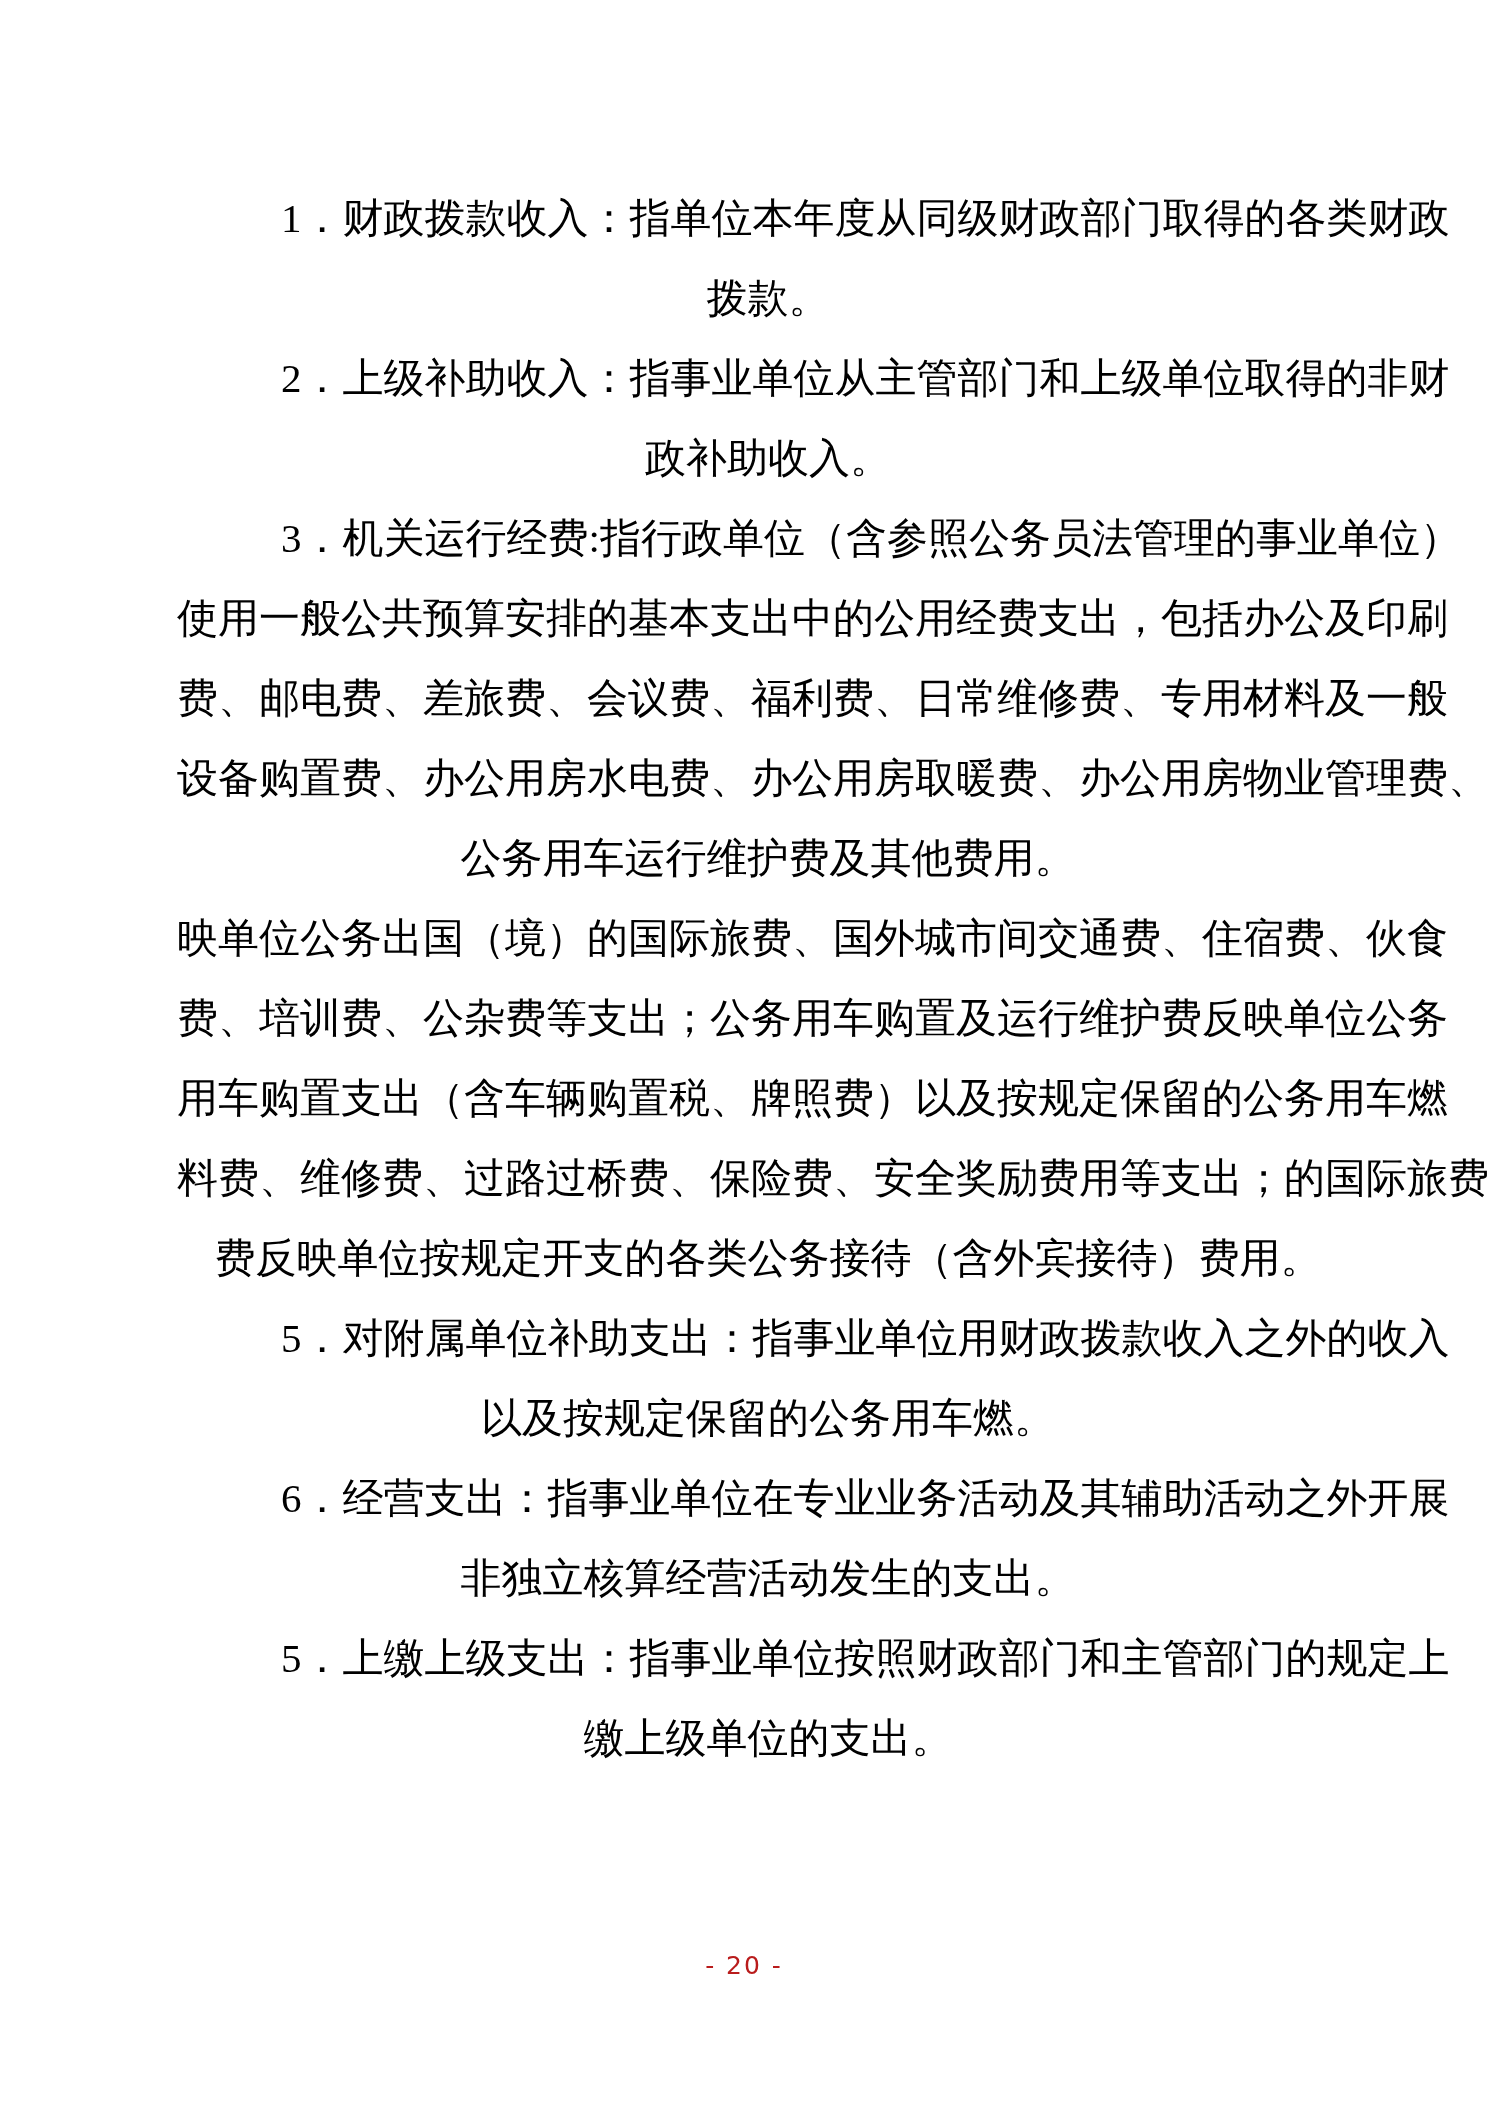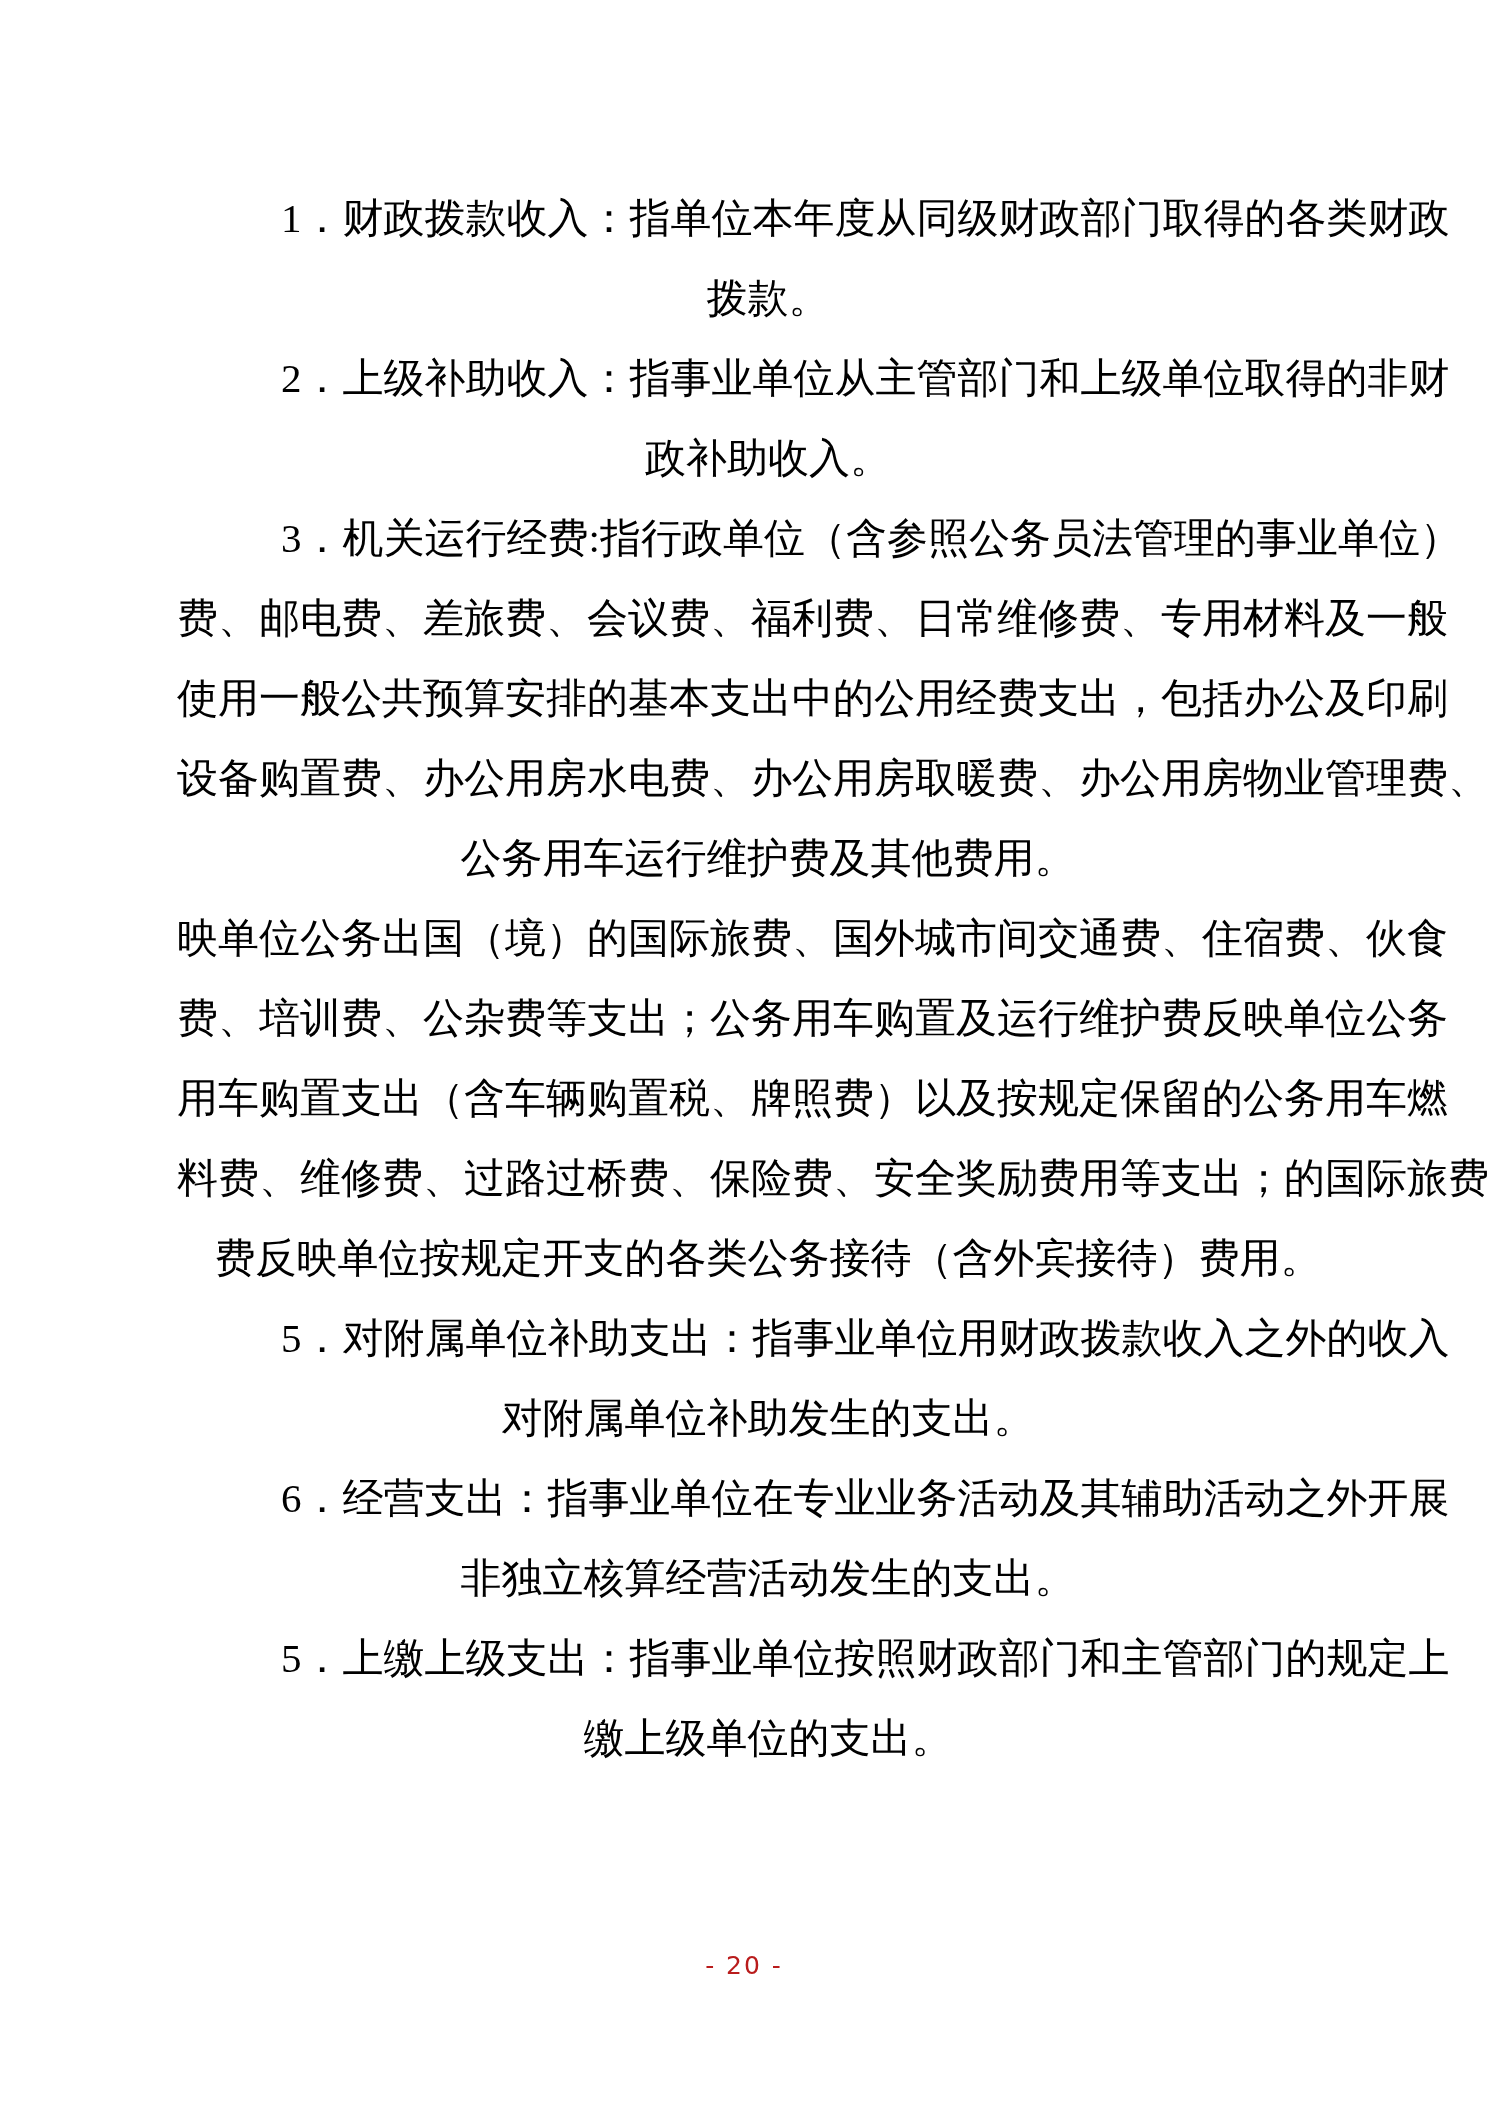--- a/index.html
+++ b/index.html
@@ -57,30 +57,30 @@
 </head>
 <body>
 
 <div class="page">
   <main class="body-text">
       <div class="line indent fill">1．财政拨款收入：指单位本年度从同级财政部门取得的各类财政</div>
       <div class="line">拨款。</div>
       <div class="line indent fill">2．上级补助收入：指事业单位从主管部门和上级单位取得的非财</div>
       <div class="line">政补助收入。</div>
       <div class="line indent fill">3．机关运行经费:指行政单位（含参照公务员法管理的事业单位）</div>
+      <div class="line fill">使用一般公共预算安排的基本支出中的公用经费支出，包括办公及印刷</div>
       <div class="line fill">费、邮电费、差旅费、会议费、福利费、日常维修费、专用材料及一般</div>
-      <div class="line fill">使用一般公共预算安排的基本支出中的公用经费支出，包括办公及印刷</div>
       <div class="line fill">设备购置费、办公用房水电费、办公用房取暖费、办公用房物业管理费、</div>
       <div class="line">公务用车运行维护费及其他费用。</div>
       <div class="line fill">映单位公务出国（境）的国际旅费、国外城市间交通费、住宿费、伙食</div>
       <div class="line fill">费、培训费、公杂费等支出；公务用车购置及运行维护费反映单位公务</div>
       <div class="line fill">用车购置支出（含车辆购置税、牌照费）以及按规定保留的公务用车燃</div>
       <div class="line fill">料费、维修费、过路过桥费、保险费、安全奖励费用等支出；的国际旅费</div>
       <div class="line">费反映单位按规定开支的各类公务接待（含外宾接待）费用。</div>
       <div class="line indent fill">5．对附属单位补助支出：指事业单位用财政拨款收入之外的收入</div>
-      <div class="line">对附属单位补助发生的支出。</div>
+      <div class="line">以及按规定保留的公务用车燃。</div>
       <div class="line indent fill">6．经营支出：指事业单位在专业业务活动及其辅助活动之外开展</div>
       <div class="line">非独立核算经营活动发生的支出。</div>
       <div class="line indent fill">5．上缴上级支出：指事业单位按照财政部门和主管部门的规定上</div>
       <div class="line">缴上级单位的支出。</div>
     </main>
   <div class="footer">- 20 -</div>
 </div>
 
 </body></html>

